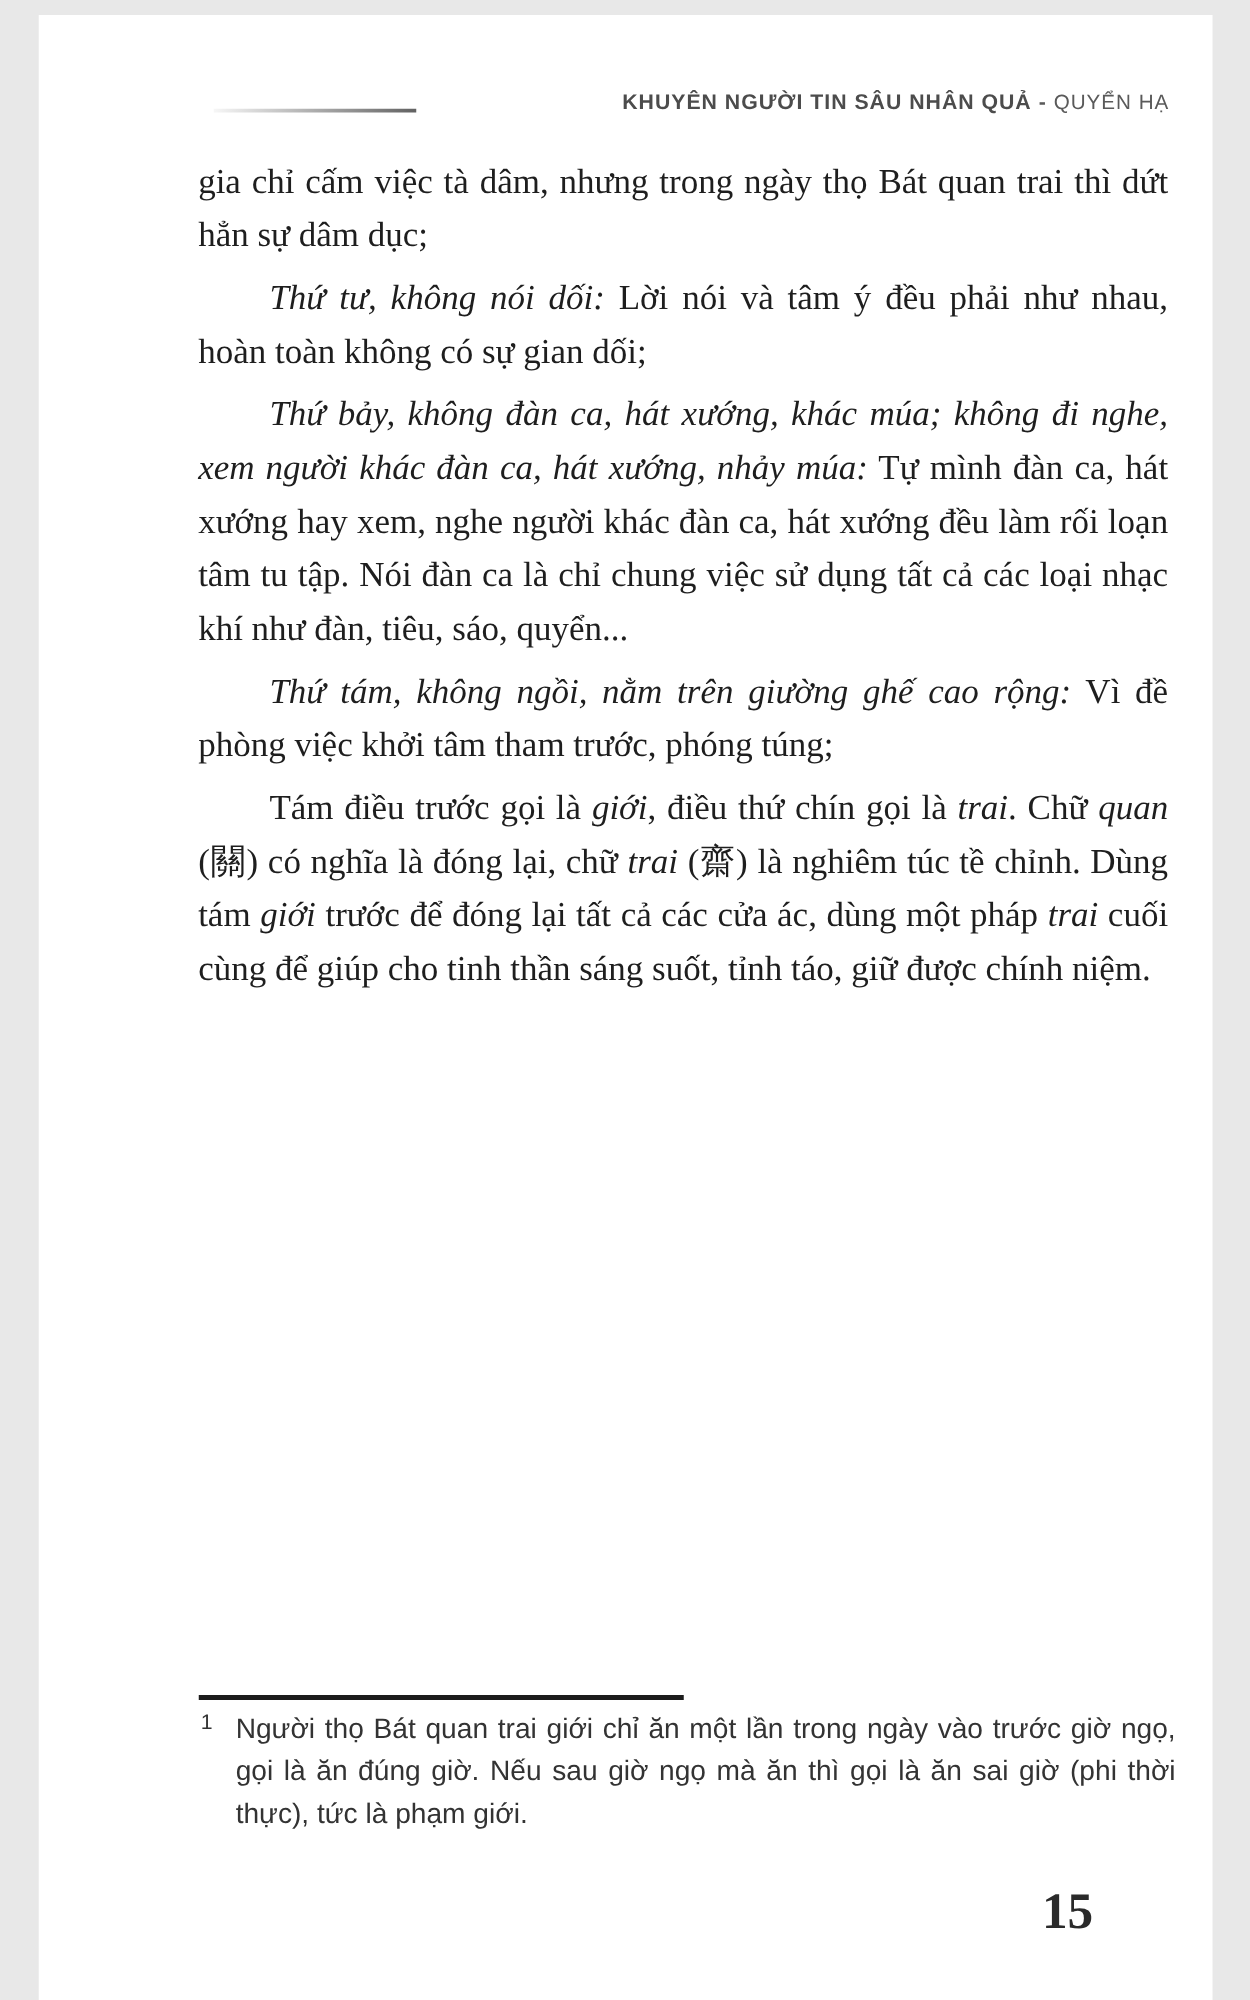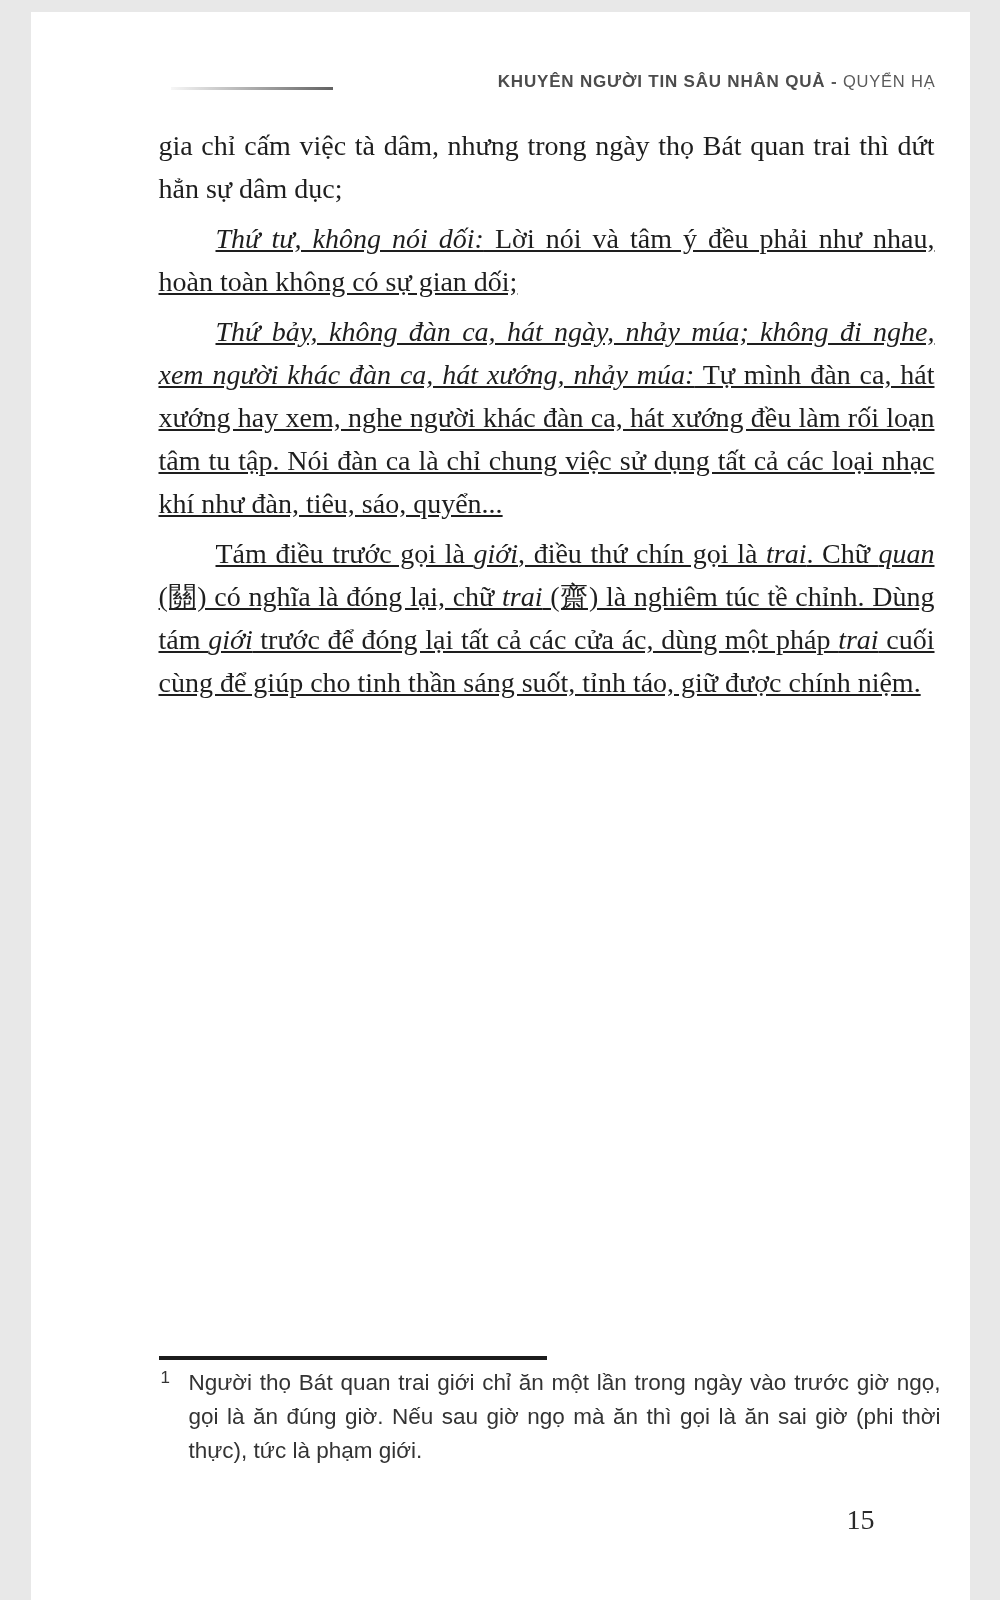--- a/index.html
+++ b/index.html
@@ -29,21 +29,21 @@
   .header-title .ht-sep  { font-weight:bold; color:#5a5a5a; }
   .header-title .ht-sub  { font-weight:normal; color:#5a5a5a; font-size:16.5px; }
 
   
   .content {
     position:absolute; left:128px; top:112px; width:776px;
     font-size:28px; line-height:43px;
     color:#1e1e1e; text-align:justify;
   }
   .para { margin:0 0 7px 0; }
-  .para.indent { text-indent:57px;text-decoration:underline; }
+  .para.indent { text-indent:57px; }
   .run-italic { font-style:italic; }
   .run-regular { font-style:normal; }
 
   
   .footnote-rule {
     position:absolute; left:128px; top:1344px;
     width:388px; height:4px; background:#1c1c1c;
   }
   .footnote {
     position:absolute; left:128px; top:1354px; width:782px;
@@ -53,42 +53,43 @@
     padding-left:30px; box-sizing:border-box;
   }
   .footnote-marker {
     position:absolute; left:2px; top:-5px;
     font-size:17px; color:#333333;
   }
 
   
   .page-number {
     position:absolute; right:95px; top:1492px;
-    font-size:28px; font-weight:normal; color:#2a2a2a;
+    font-size:41px; font-weight:bold; color:#2a2a2a;
     font-family:"Liberation Serif", serif;
   }
 </style>
 </head>
 <body>
 
 <div class="page">
 
   <div class="running-header">
     <div class="header-rule"></div>
     <div class="header-title">
       <span class="ht-main">KHUYÊN NGƯỜI TIN SÂU NHÂN QUẢ</span>
       <span class="ht-sep"> <span>-</span> </span>
       <span class="ht-sub">QUYỂN HẠ</span>
     </div>
   </div>
 
   <div class="content">
       <p class="para"><span class="run-regular">gia chỉ cấm việc tà dâm, nhưng trong ngày thọ Bát quan trai thì dứt hẳn sự dâm dục;</span></p>
       <p class="para indent"><span class="run-italic">Thứ tư, không nói dối:</span><span class="run-regular"> Lời nói và tâm ý đều phải như nhau, hoàn toàn không có sự gian dối;</span></p>
-      <p class="para indent"><span class="run-italic">Thứ bảy, không đàn ca, hát ngày, nhảy múa; không đi nghe, xem người khác đàn ca, hát xướng, nhảy múa:</span><span class="run-regular"> Tự mình đàn ca, hát xướng hay xem, nghe người khác đàn ca, hát xướng đều làm rối loạn tâm tu tập. Nói đàn ca là chỉ chung việc sử dụng tất cả các loại nhạc khí như đàn, tiêu, sáo, quyển...</span></p>
+      <p class="para indent"><span class="run-italic">Thứ bảy, không đàn ca, hát xướng, khác múa; không đi nghe, xem người khác đàn ca, hát xướng, nhảy múa:</span><span class="run-regular"> Tự mình đàn ca, hát xướng hay xem, nghe người khác đàn ca, hát xướng đều làm rối loạn tâm tu tập. Nói đàn ca là chỉ chung việc sử dụng tất cả các loại nhạc khí như đàn, tiêu, sáo, quyển...</span></p>
+      <p class="para indent"><span class="run-italic">Thứ tám, không ngồi, nằm trên giường ghế cao rộng:</span><span class="run-regular"> Vì đề phòng việc khởi tâm tham trước, phóng túng;</span></p>
       <p class="para indent"><span class="run-regular">Tám điều trước gọi là </span><span class="run-italic">giới</span><span class="run-regular">, điều thứ chín gọi là </span><span class="run-italic">trai</span><span class="run-regular">. Chữ </span><span class="run-italic">quan</span><span class="run-regular"> (關) có nghĩa là đóng lại, chữ </span><span class="run-italic">trai</span><span class="run-regular"> (齋) là nghiêm túc tề chỉnh. Dùng tám </span><span class="run-italic">giới</span><span class="run-regular"> trước để đóng lại tất cả các cửa ác, dùng một pháp </span><span class="run-italic">trai</span><span class="run-regular"> cuối cùng để giúp cho tinh thần sáng suốt, tỉnh táo, giữ được chính niệm.</span></p>
     </div>
 
   <div class="footnote-rule"></div>
   <div class="footnote">
     <span class="footnote-marker">1</span>
     <span>Người thọ Bát quan trai giới chỉ ăn một lần trong ngày vào trước giờ ngọ, gọi là ăn đúng giờ. Nếu sau giờ ngọ mà ăn thì gọi là ăn sai giờ (phi thời thực), tức là phạm giới.</span>
   </div>
 
   <div class="page-number">15</div>

